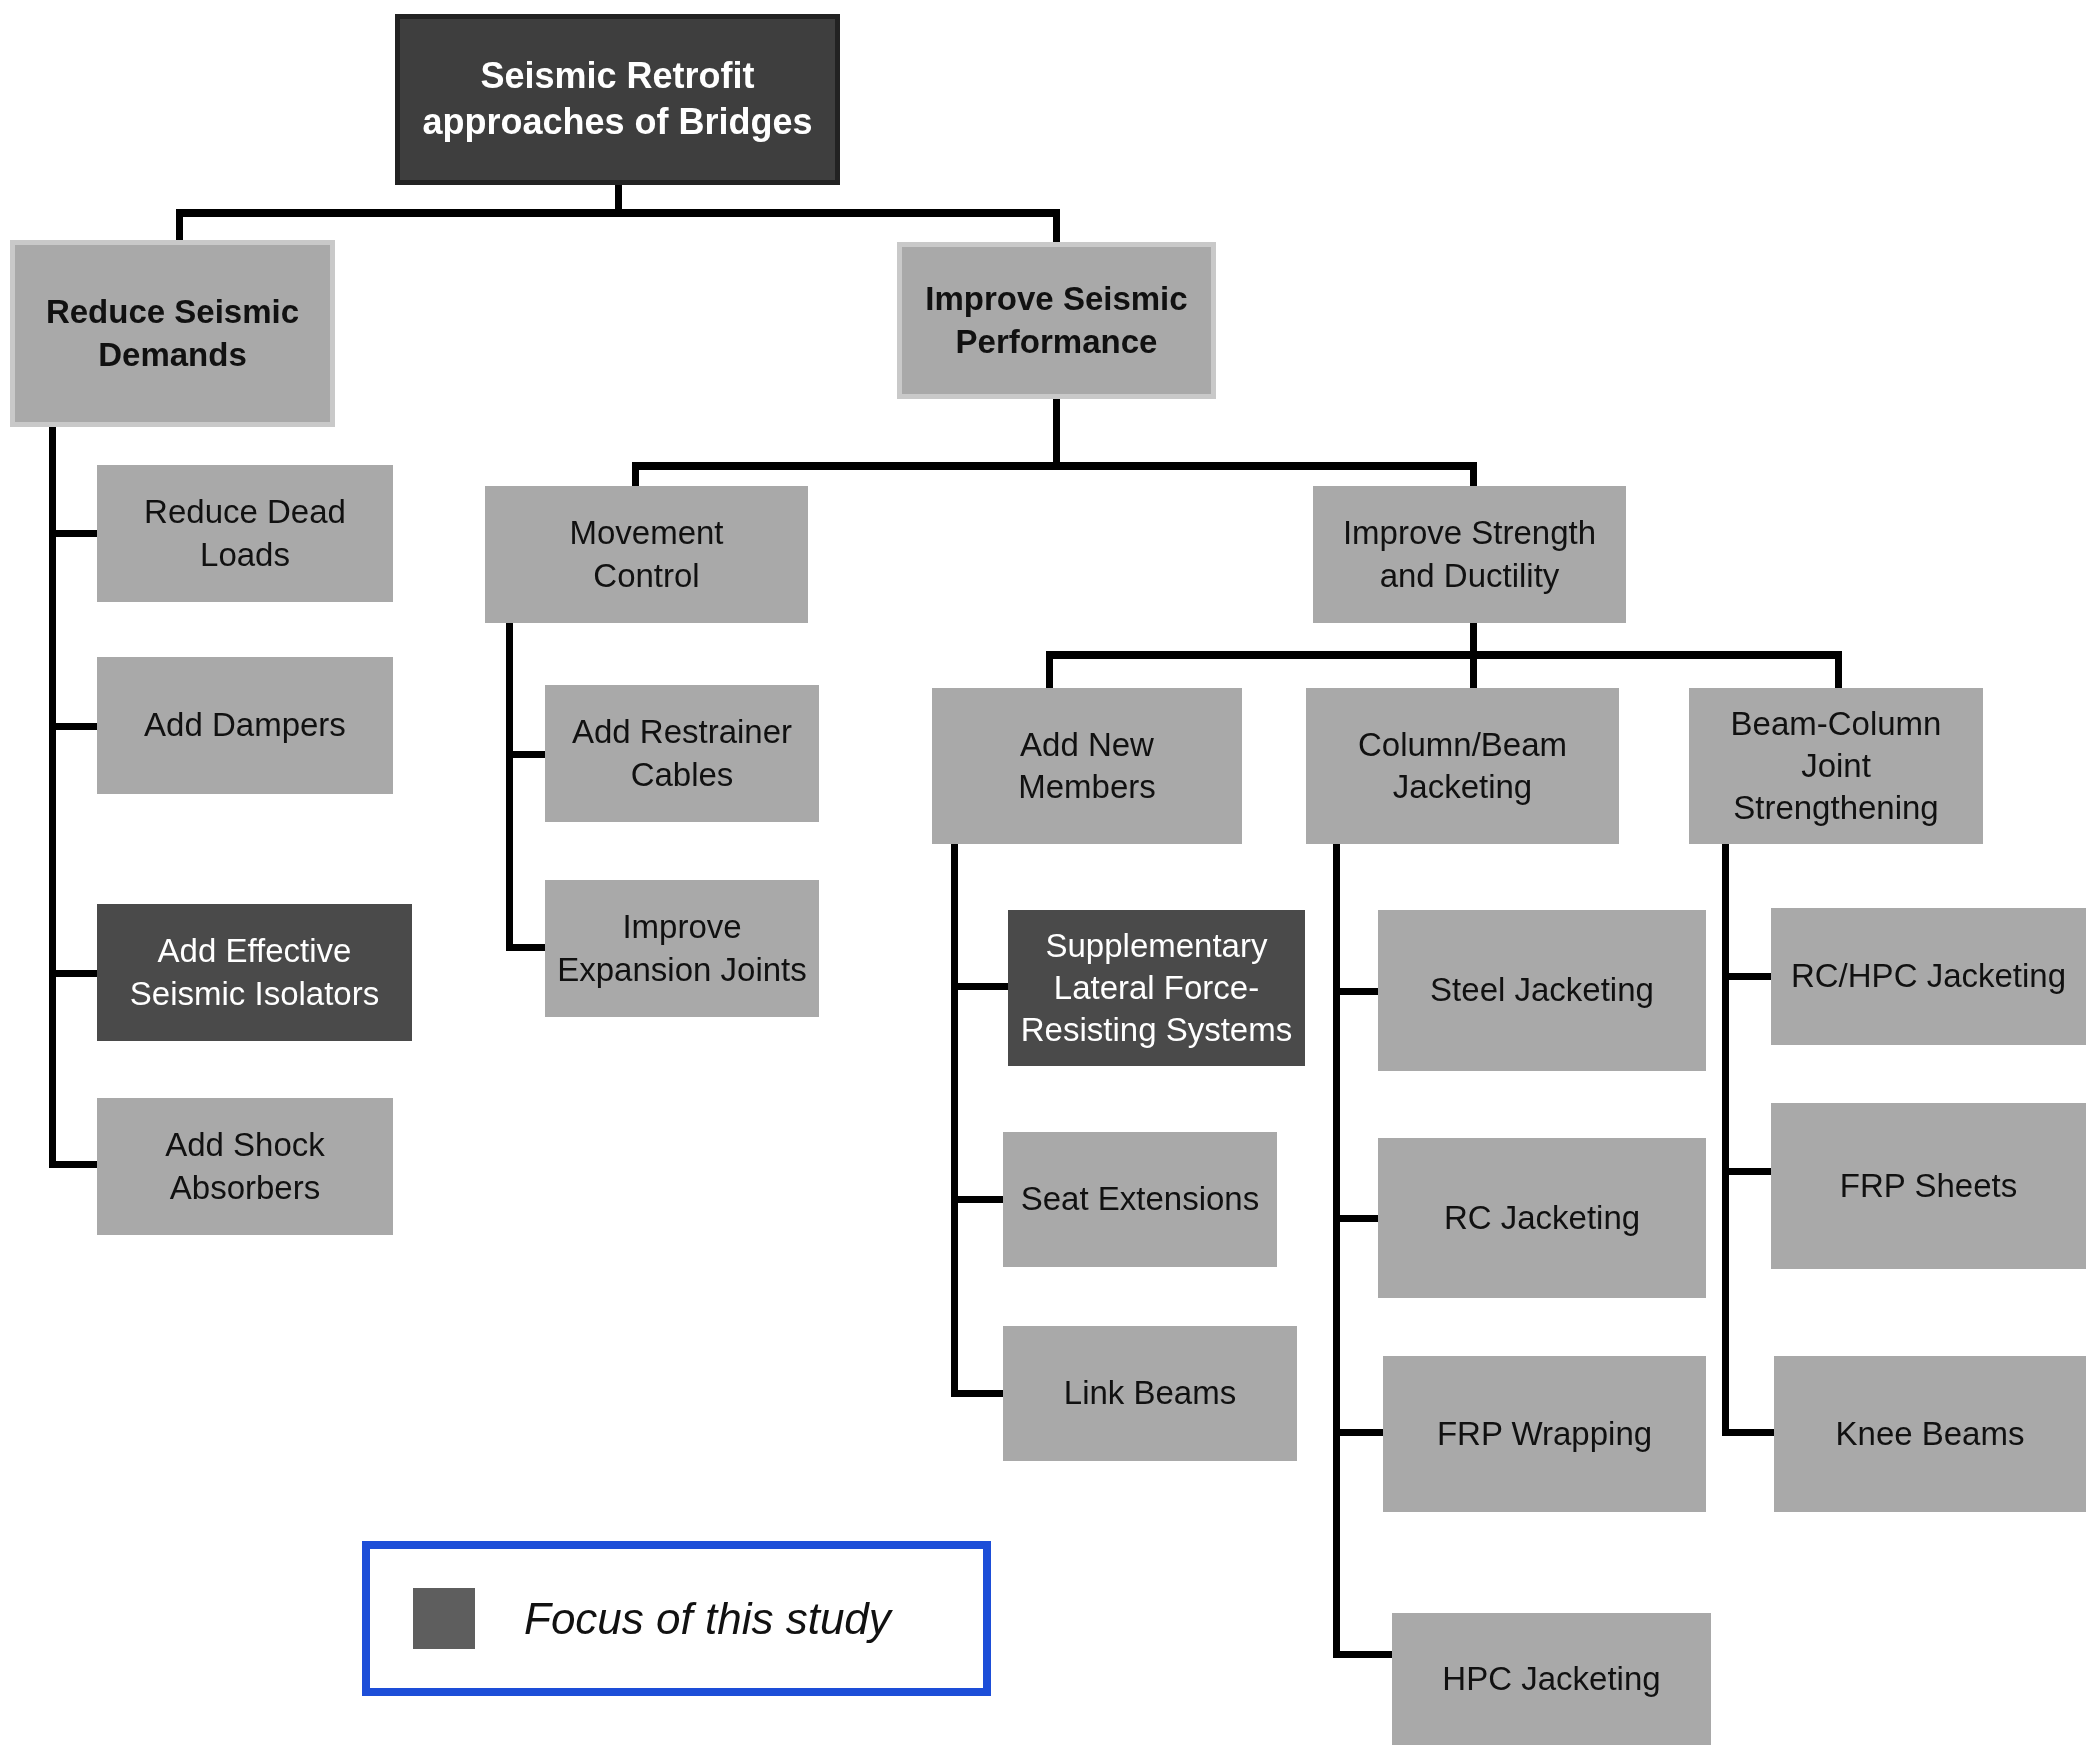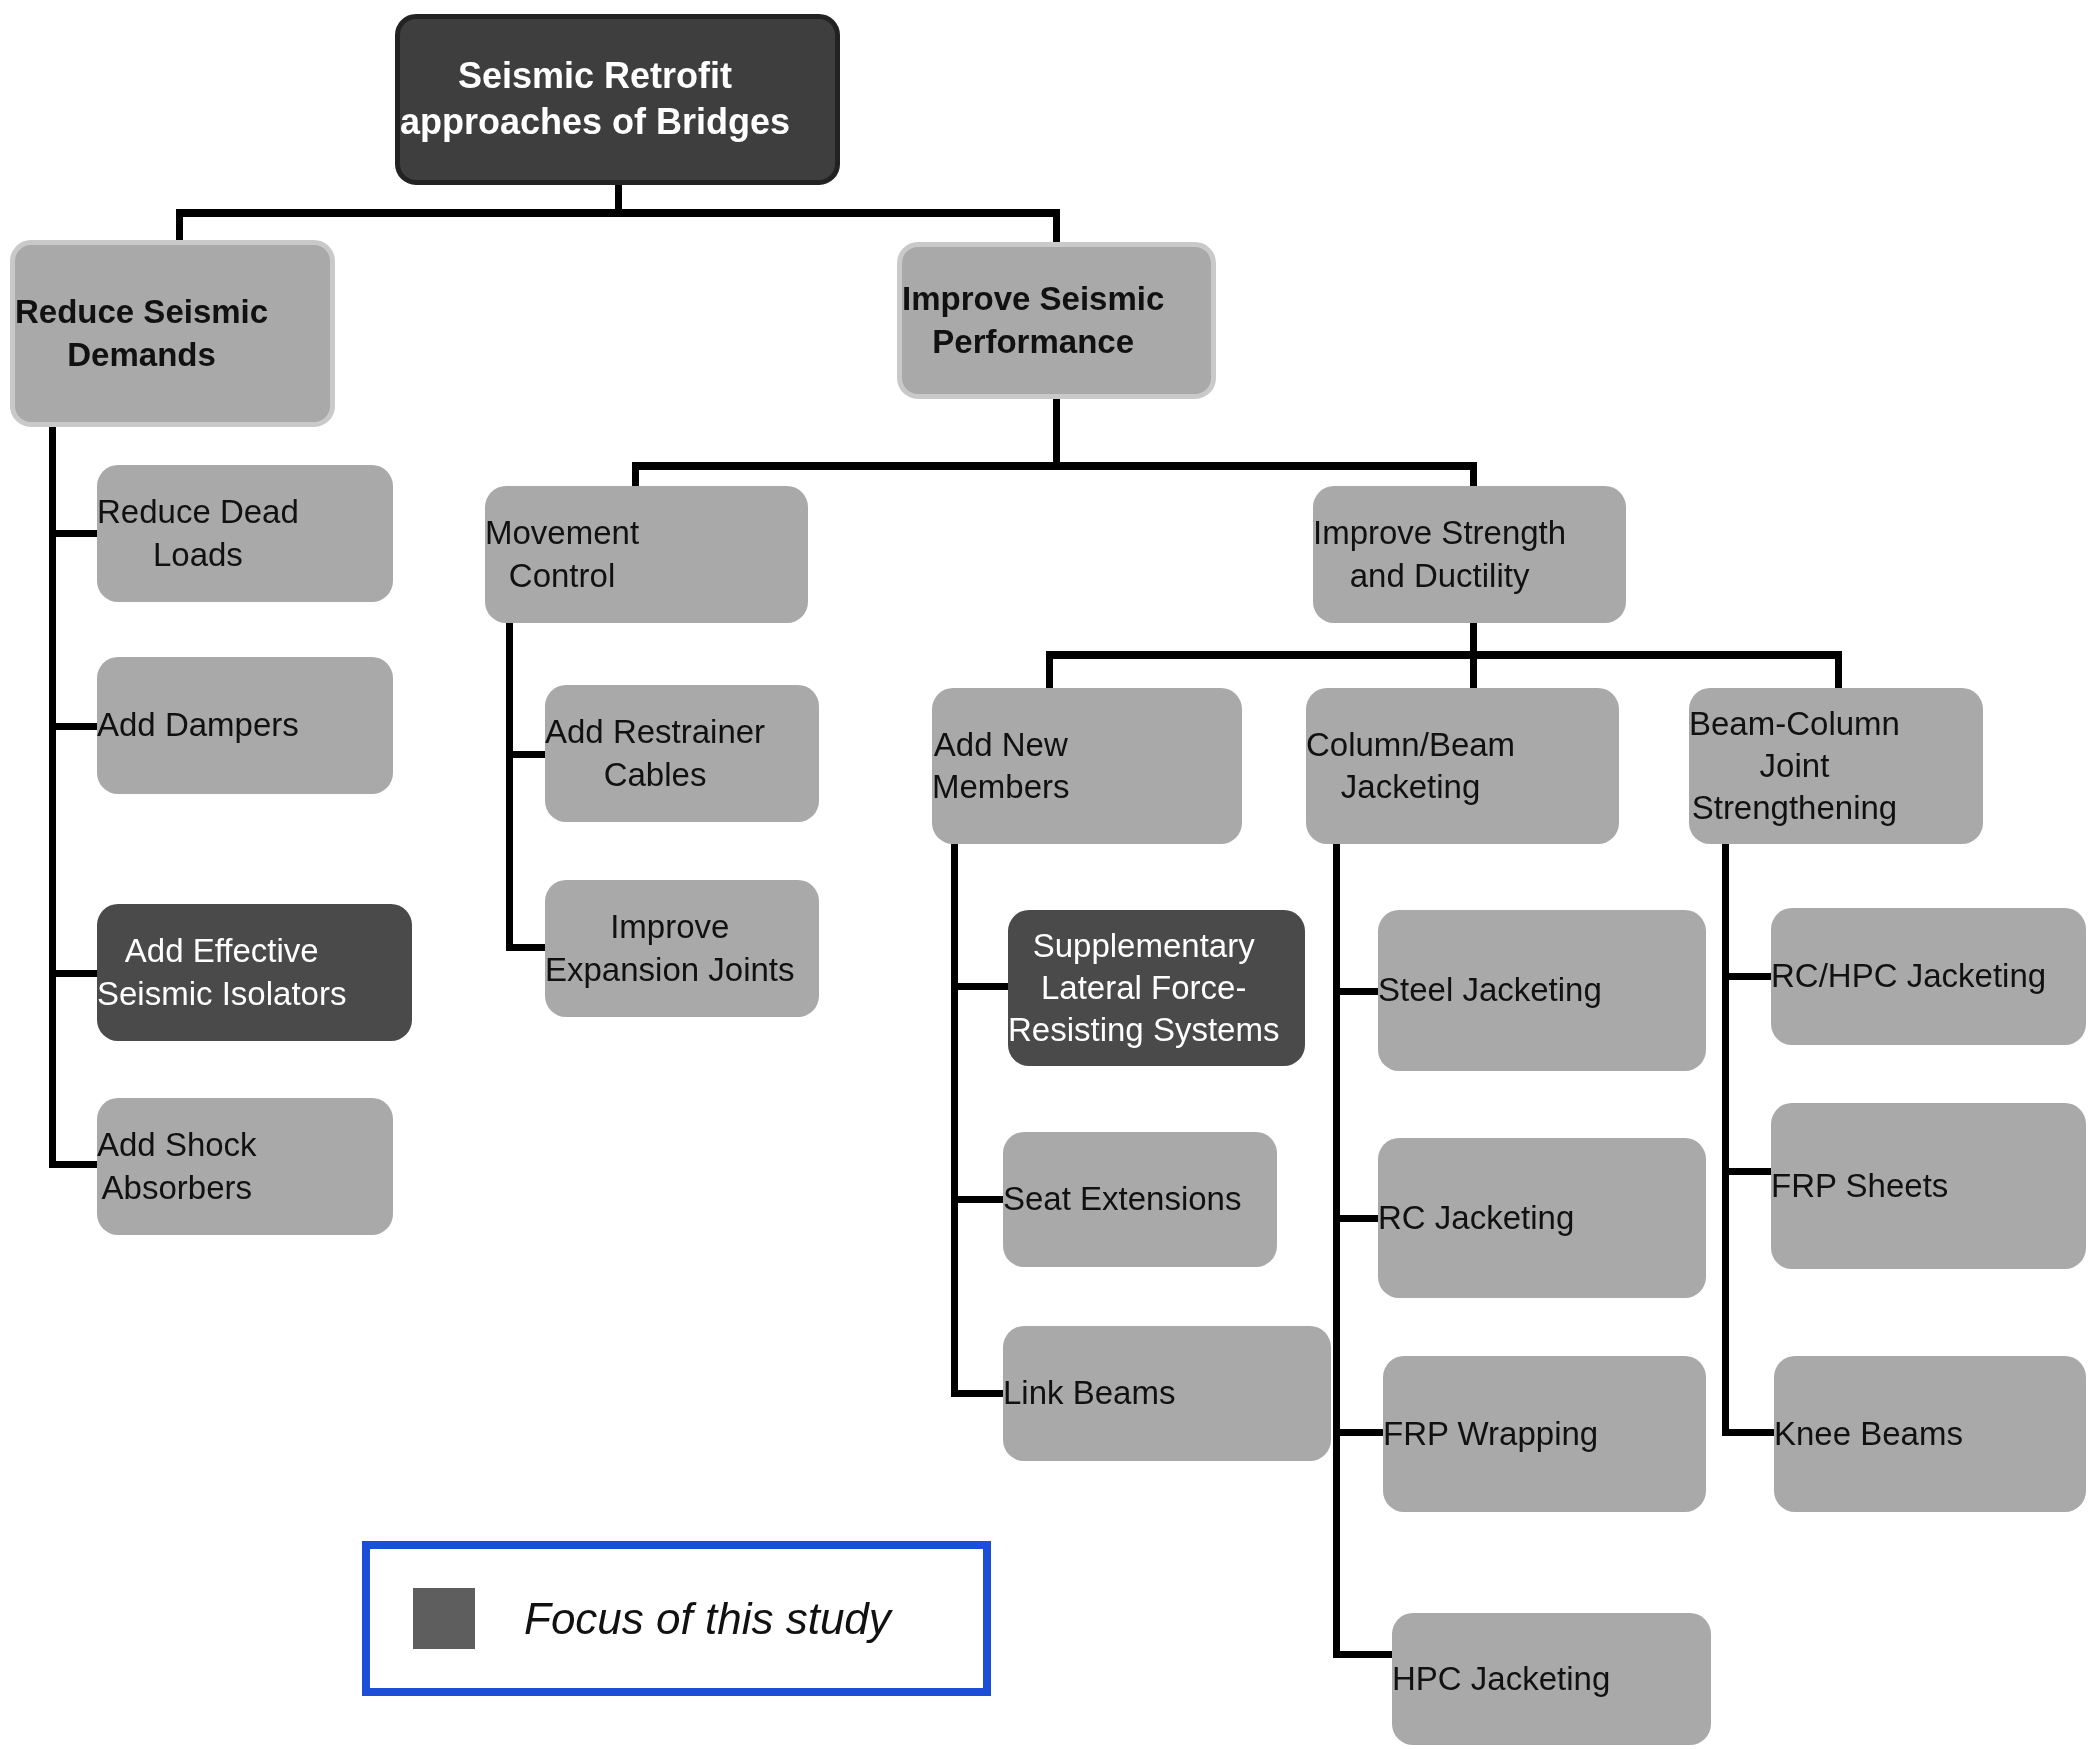--- a/index.html
+++ b/index.html
@@ -8,27 +8,26 @@
     width:2097px;height:1749px;
     background:#ffffff;
     font-family:"Liberation Sans", sans-serif;
     overflow:hidden;
   }
   
   .ln{position:absolute;background:#000000;display:block;}
   
   .node{
     position:absolute;
-    display:flex;align-items:center;
+    display:flex;align-items:center;justify-content:center;
     text-align:center;
     box-sizing:border-box;
     color:#111111;
     font-size:33px;
     line-height:1.28;
-    border-radius:21px;
   }
   .node .lbl{white-space:pre-line;}
   .node.gray{background:#a9a9a9;}
   .node.lvl1{
     background:#a9a9a9;
     border:5.3px solid #c9c9c9;
     font-weight:bold;
     font-size:33px;
   }
   .node.dark{
@@ -184,21 +183,21 @@
   <div class="node dark" style="left:1008px;top:910px;width:297px;height:156px">
     <span class="lbl">Supplementary
 Lateral Force-
 Resisting Systems</span>
   </div>
 
   <div class="node gray" style="left:1003px;top:1132px;width:274px;height:135px">
     <span class="lbl">Seat Extensions</span>
   </div>
 
-  <div class="node gray" style="left:1003px;top:1326px;width:328px;height:135px">
+  <div class="node gray" style="left:1003px;top:1326px;width:294px;height:135px">
     <span class="lbl">Link Beams</span>
   </div>
 
   <div class="node gray" style="left:1378px;top:910px;width:328px;height:161px">
     <span class="lbl">Steel Jacketing</span>
   </div>
 
   <div class="node gray" style="left:1378px;top:1138px;width:328px;height:160px">
     <span class="lbl">RC Jacketing</span>
   </div>

